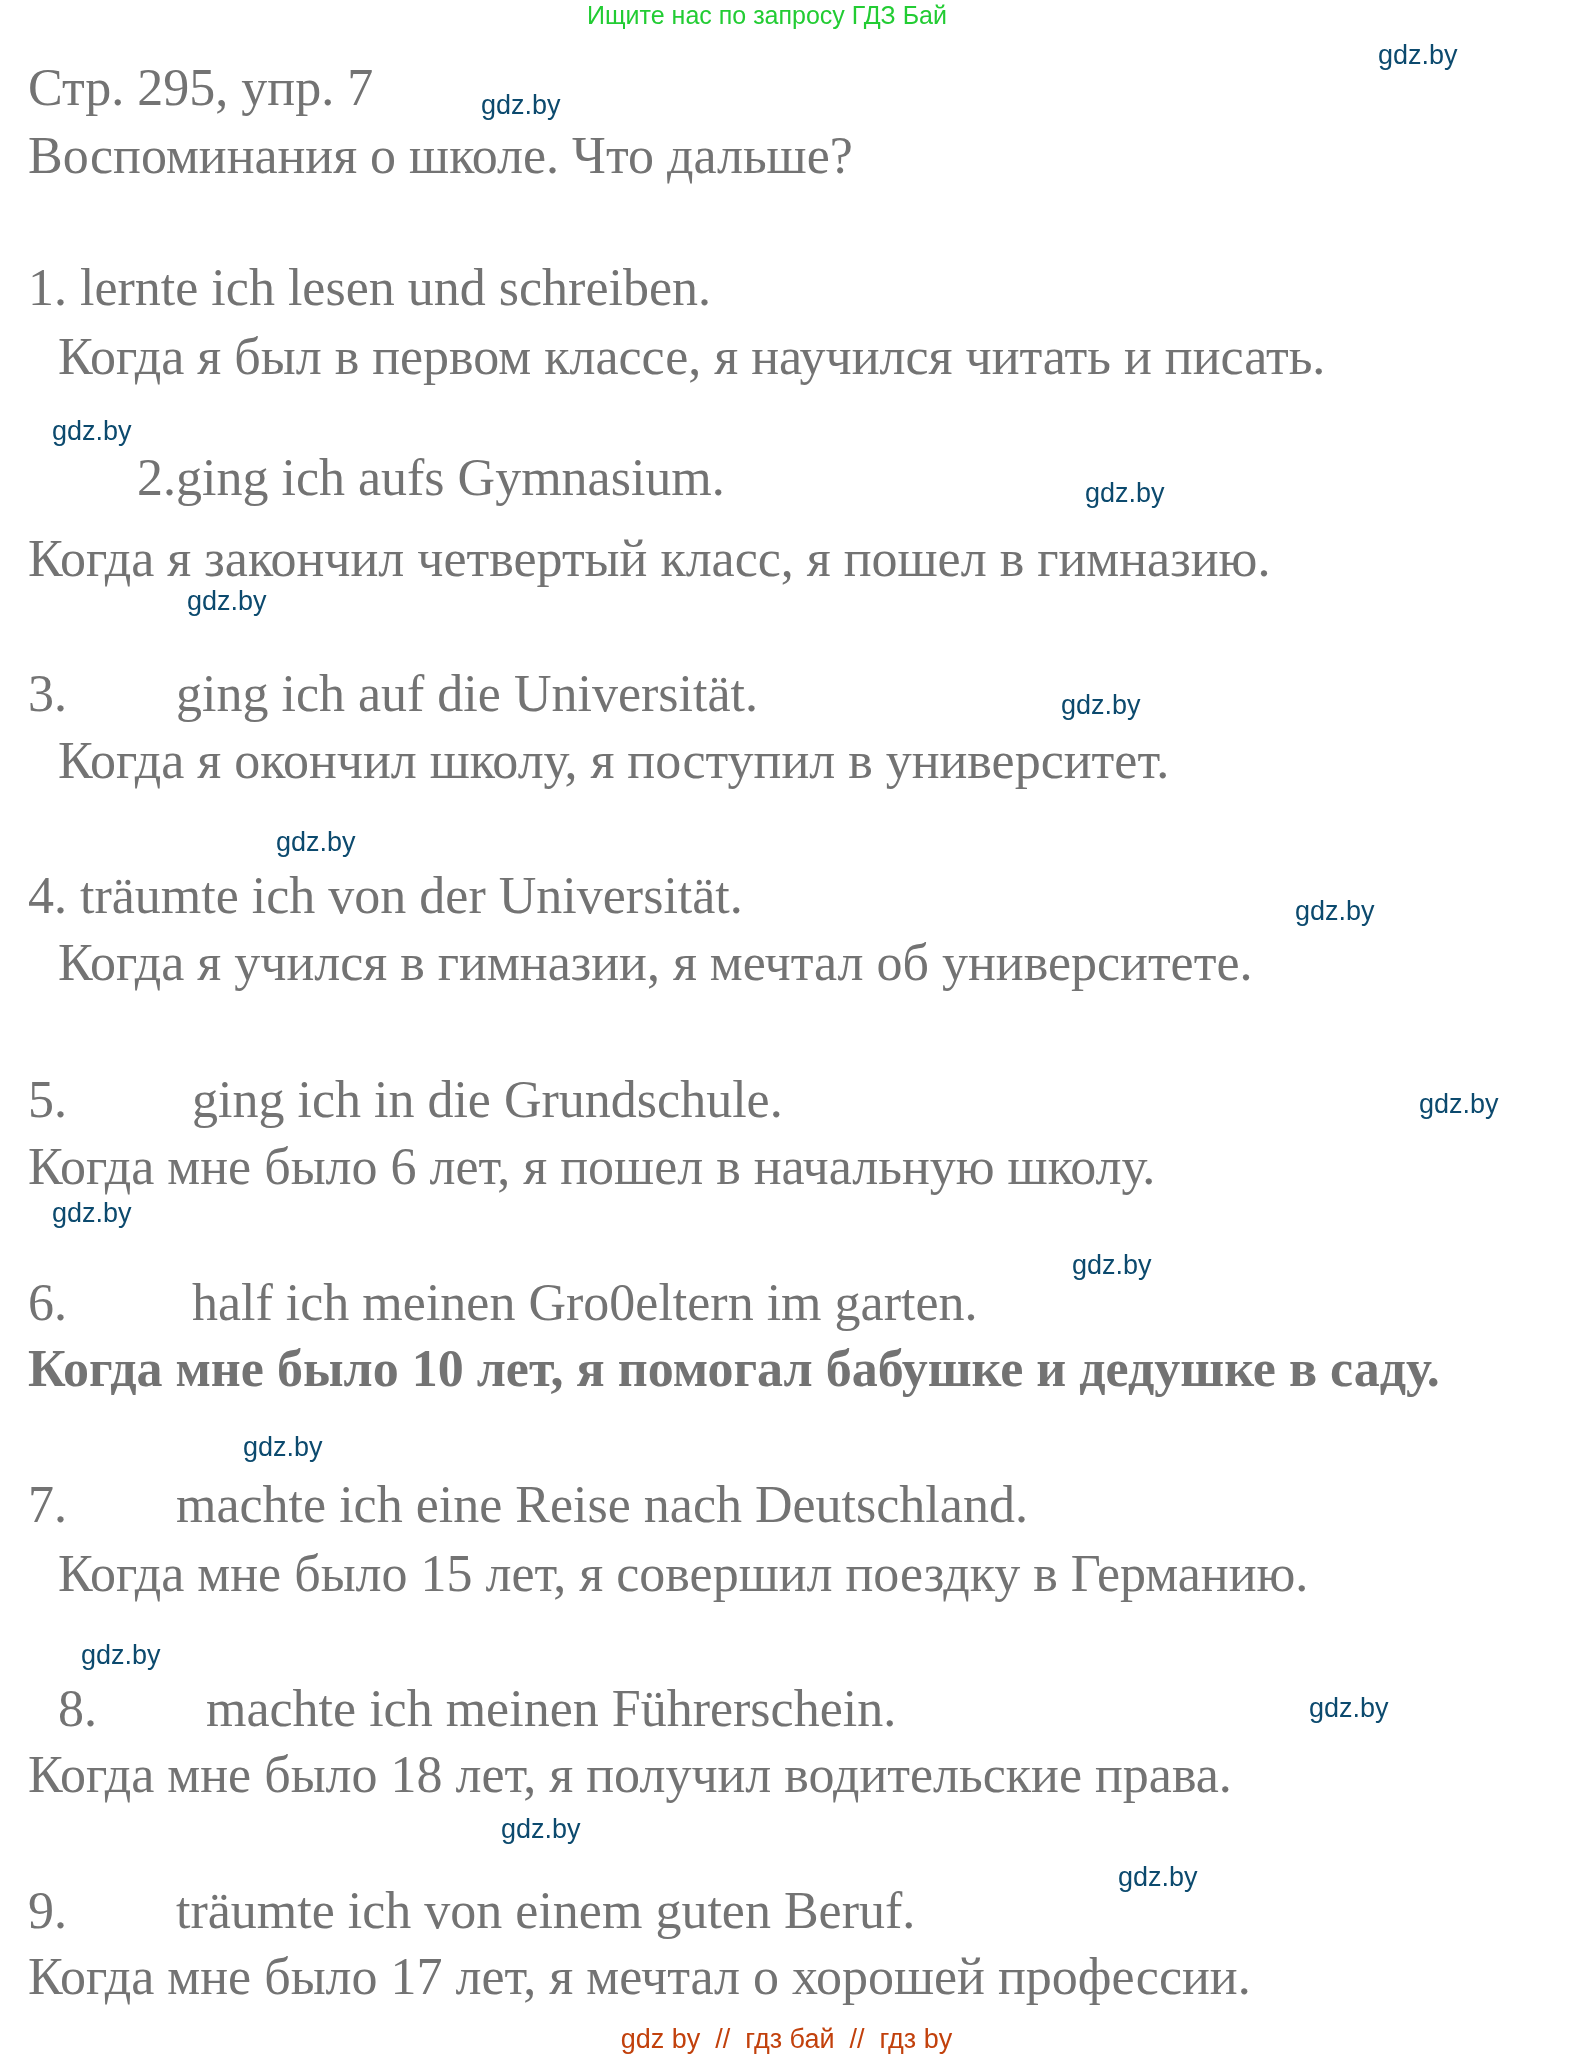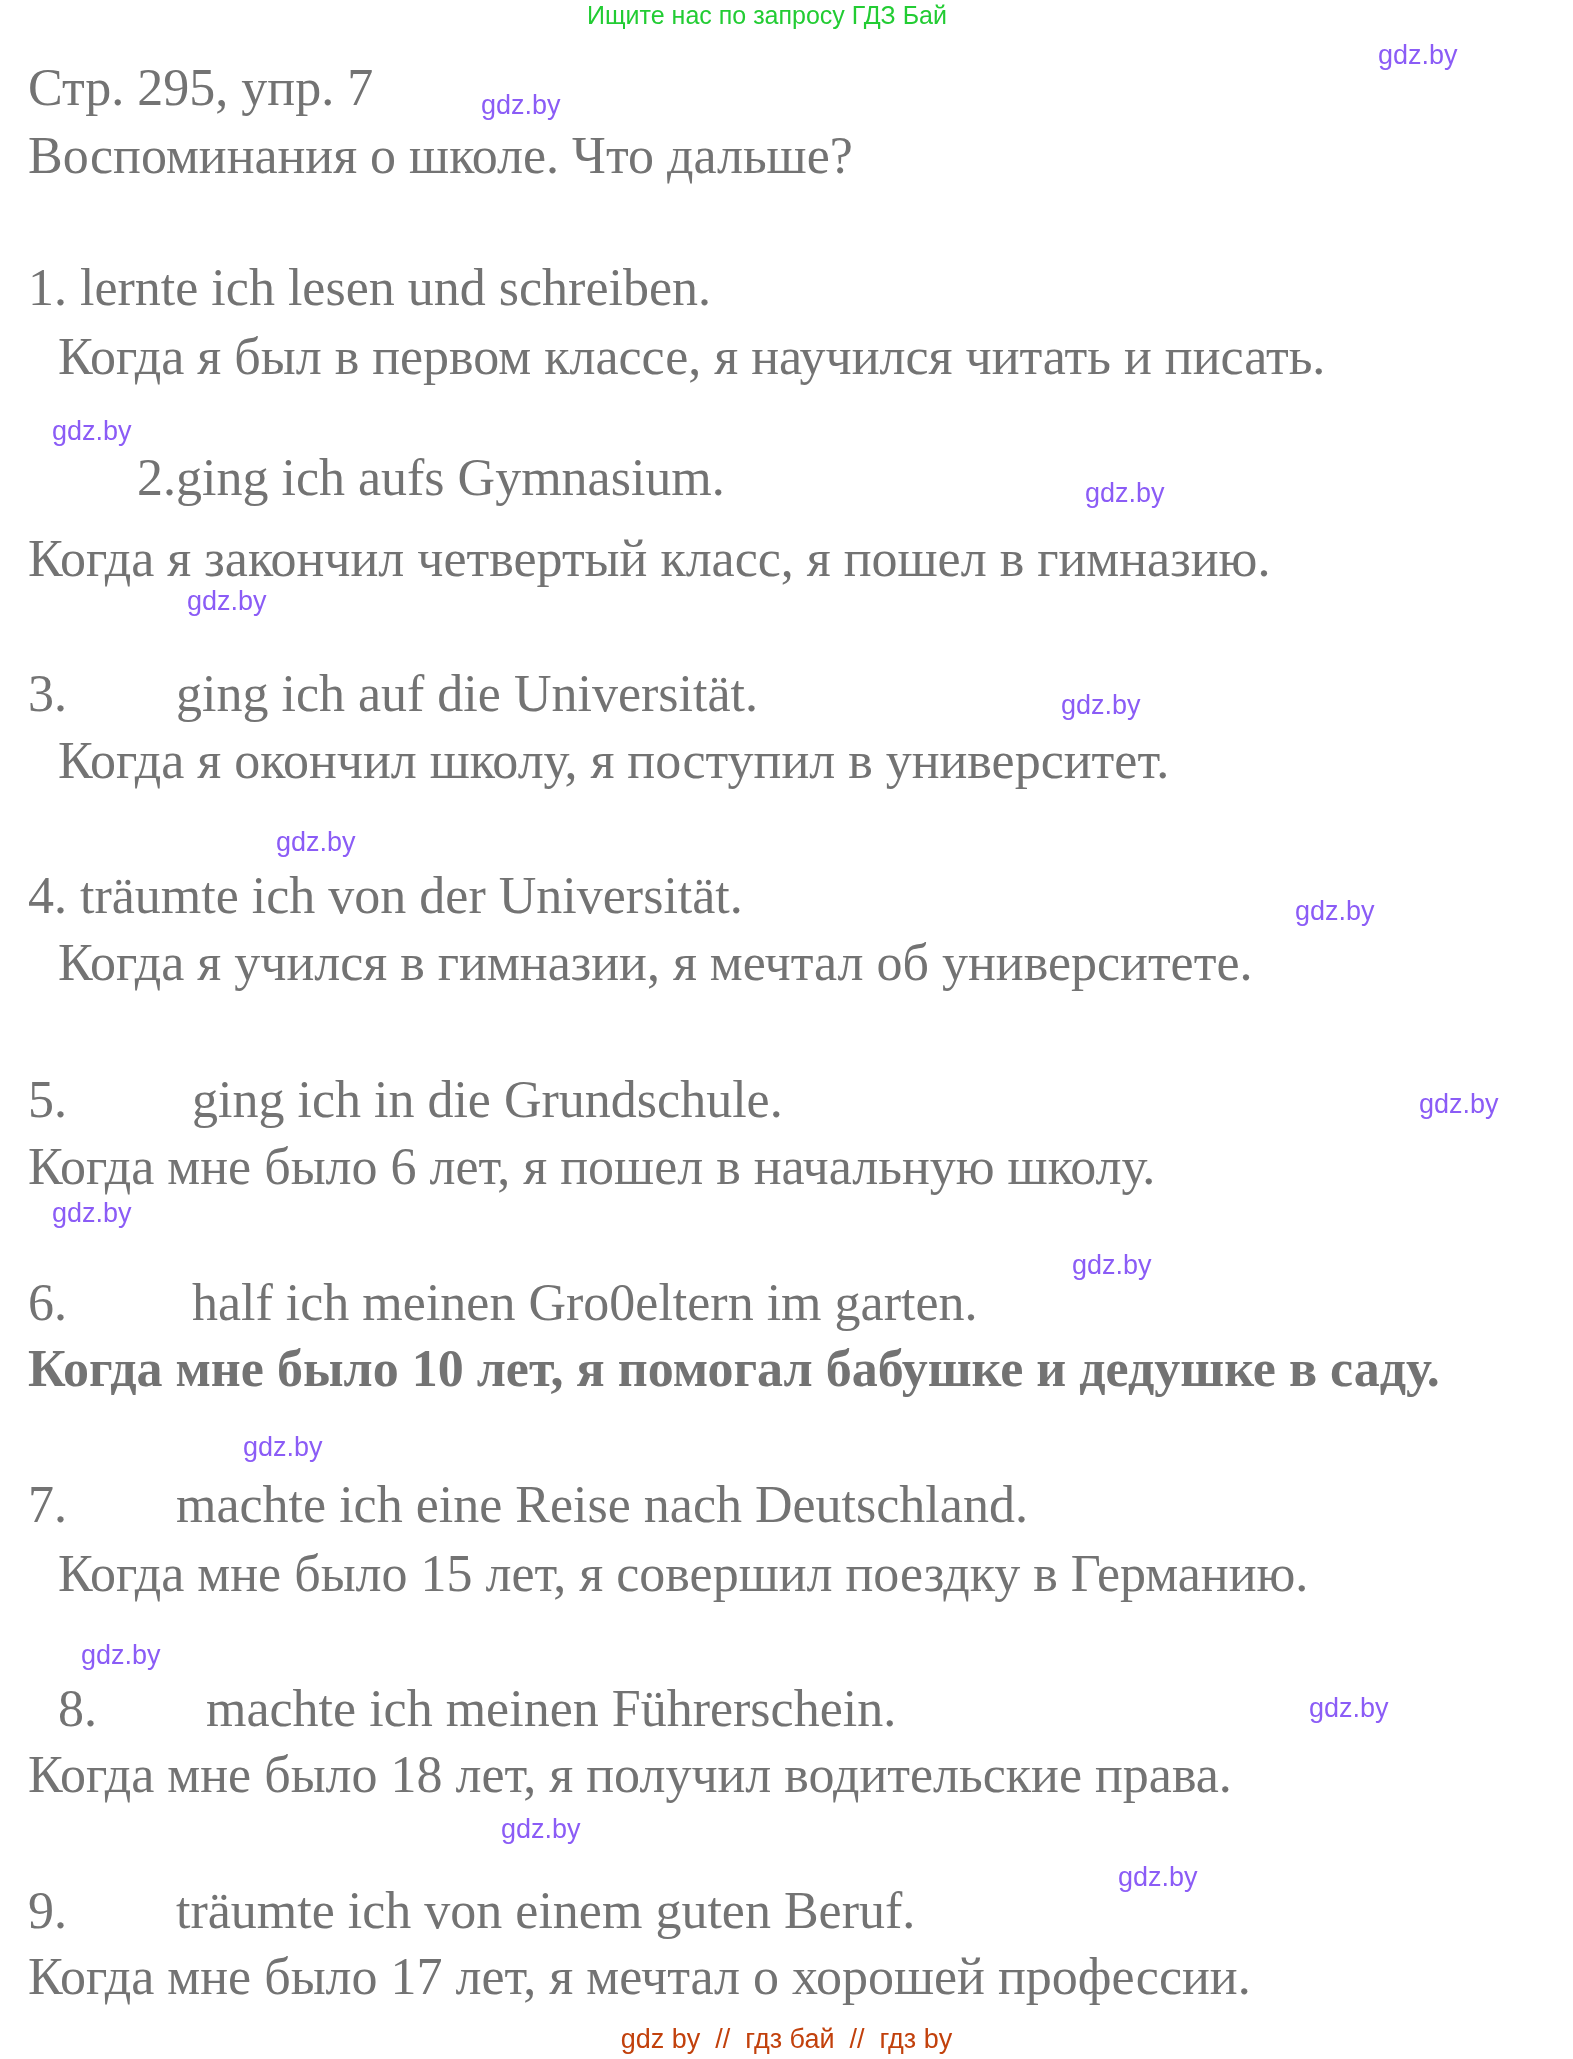--- a/index.html
+++ b/index.html
@@ -1,18 +1,18 @@
 <!DOCTYPE html>
 <html><head>
 <meta charset="utf-8">
 <style>
   html, body { margin: 0; padding: 0; background: #ffffff; }
   body { width: 1573px; height: 2059px; position: relative; overflow: hidden; }
   .serif { position: absolute; font-family: "Liberation Serif", "DejaVu Serif", serif; font-size: 52px; color: #737373; white-space: nowrap; line-height: 1; }
-  .wm { position: absolute; font-family: "Liberation Sans", "DejaVu Sans", sans-serif; font-size: 27px; color: #8b5cf6; white-space: nowrap; line-height: 1; }
+  .wm { position: absolute; font-family: "Liberation Sans", "DejaVu Sans", sans-serif; font-size: 27px; color: #0c4a6e; white-space: nowrap; line-height: 1; }
   .banner { position: absolute; top: 0; left: 0; width: 1534px; text-align: center; font-family: "Liberation Sans", "DejaVu Sans", sans-serif; font-size: 25px; line-height: 30px; }
   .footer { position: absolute; left: 0; width: 1573px; text-align: center; font-family: "Liberation Sans", "DejaVu Sans", sans-serif; font-size: 27px; line-height: 30px; top: 2024px; }
   .num { display: inline-block; }
   .ger { display: inline-block; }
 </style>
 </head>
 <body>
 
 <div class="banner" style="color:#22cc33;">
   <span>Ищите нас по запросу ГДЗ Бай</span>

